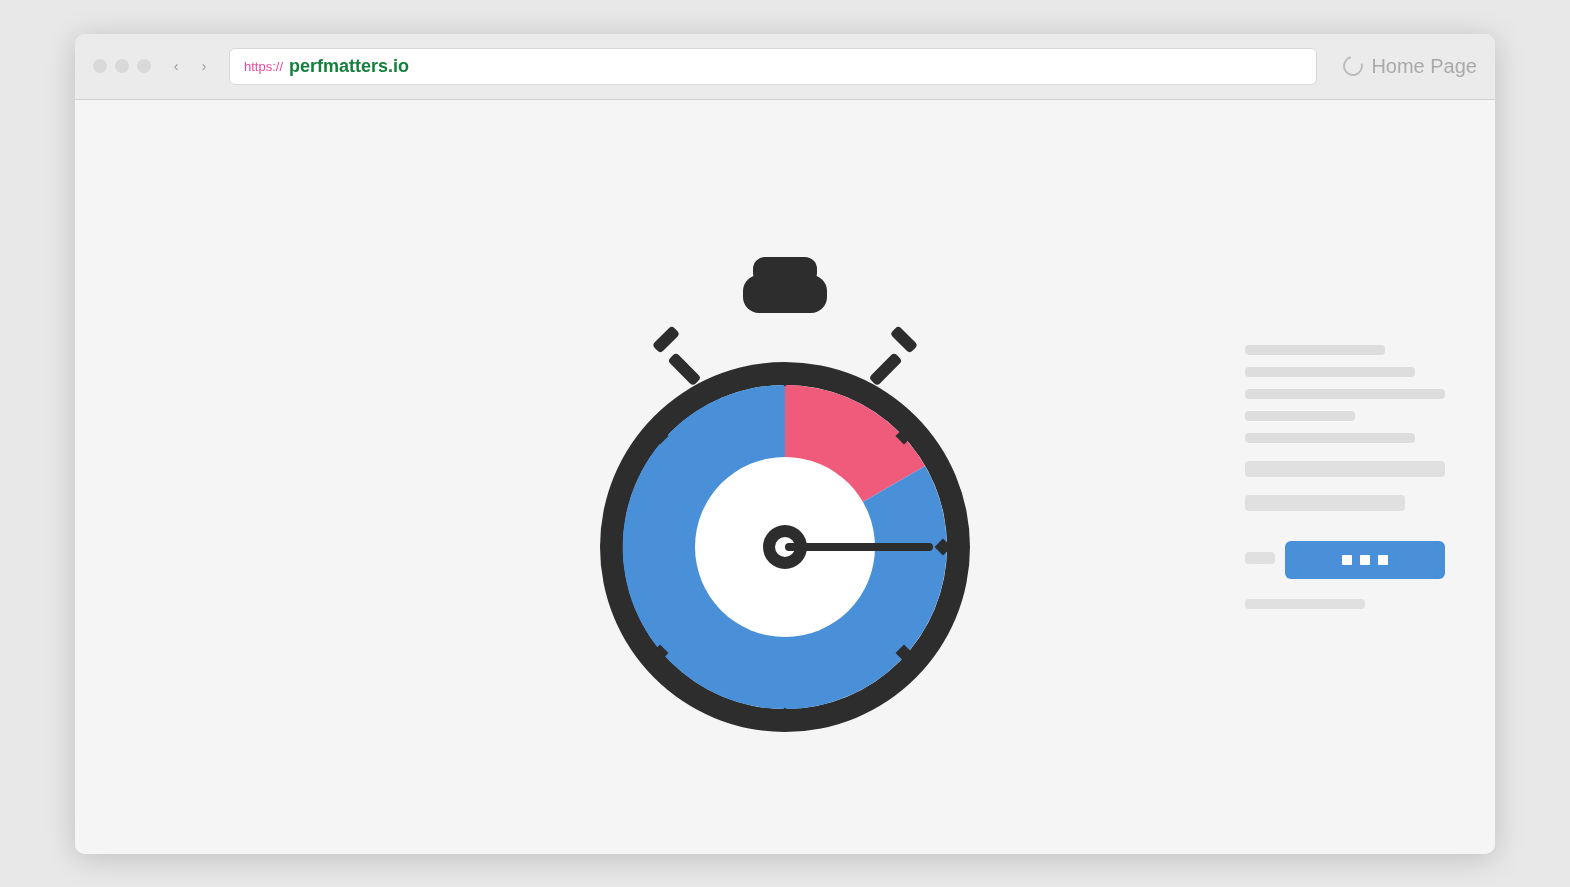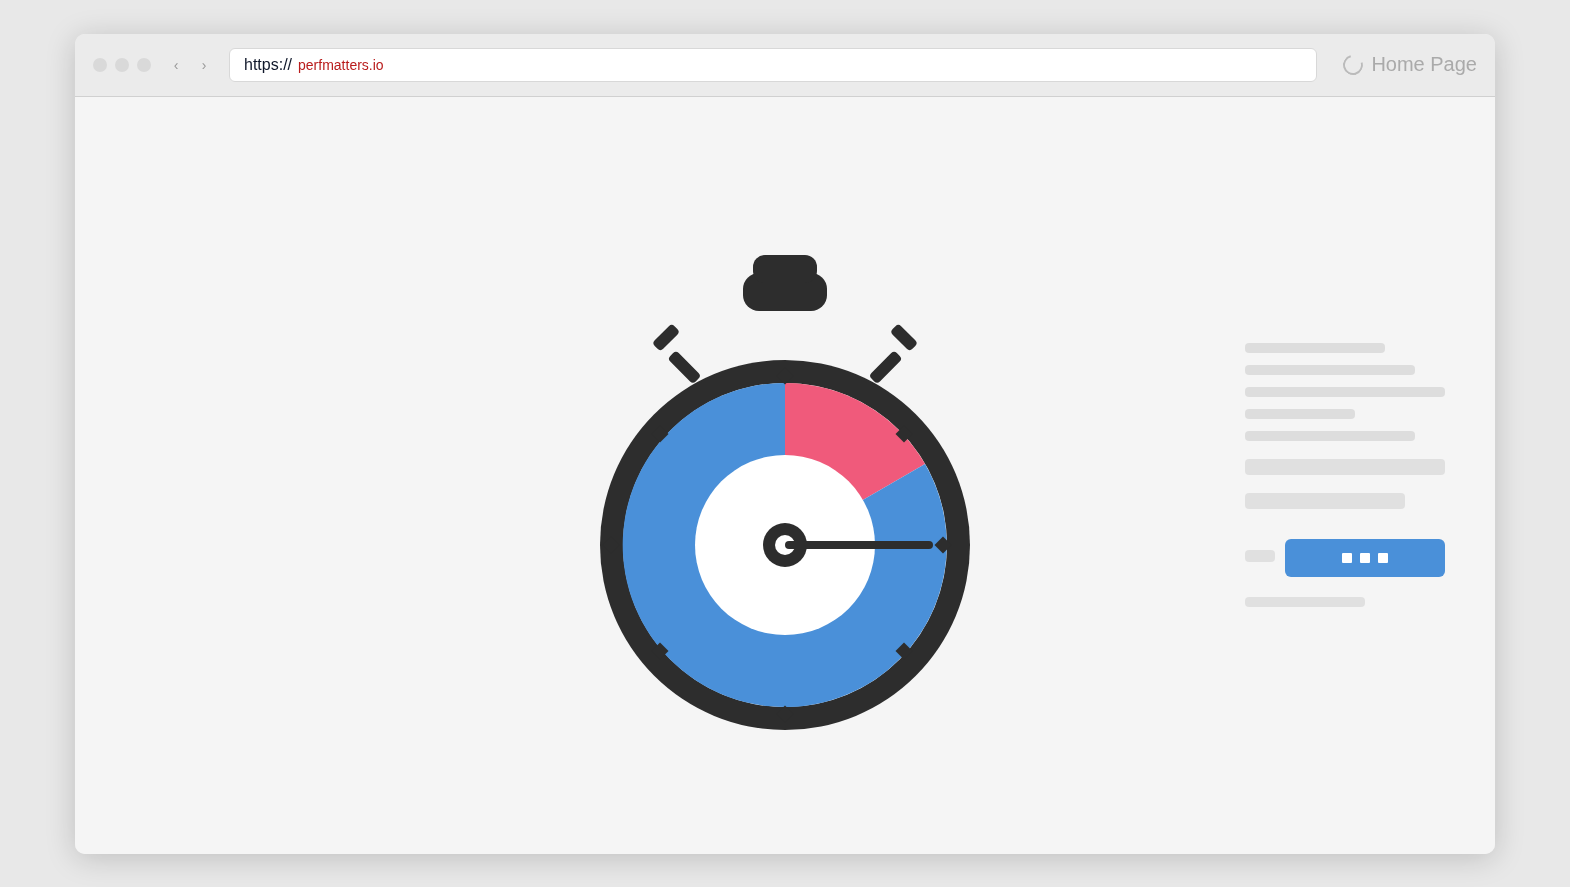--- a/index.html
+++ b/index.html
@@ -73,28 +73,28 @@
       background: white;
       border-radius: 6px;
       border: 1px solid #d8d8d8;
       padding: 7px 14px;
       display: flex;
       align-items: center;
       gap: 6px;
     }
 
     .address-https {
-      color: #0f172a;
-      font-size: 16px;
+      color: #ec4899;
+      font-size: 13px;
     }
 
     .address-domain {
-      color: #b91c1c;
-      font-size: 14px;
-      font-weight: 400;
+      color: #15803d;
+      font-size: 18px;
+      font-weight: 700;
     }
 
     .reload-btn {
       display: flex;
       align-items: center;
       gap: 8px;
       color: #aaa;
       font-size: 13px;
       cursor: pointer;
       margin-left: 12px;

